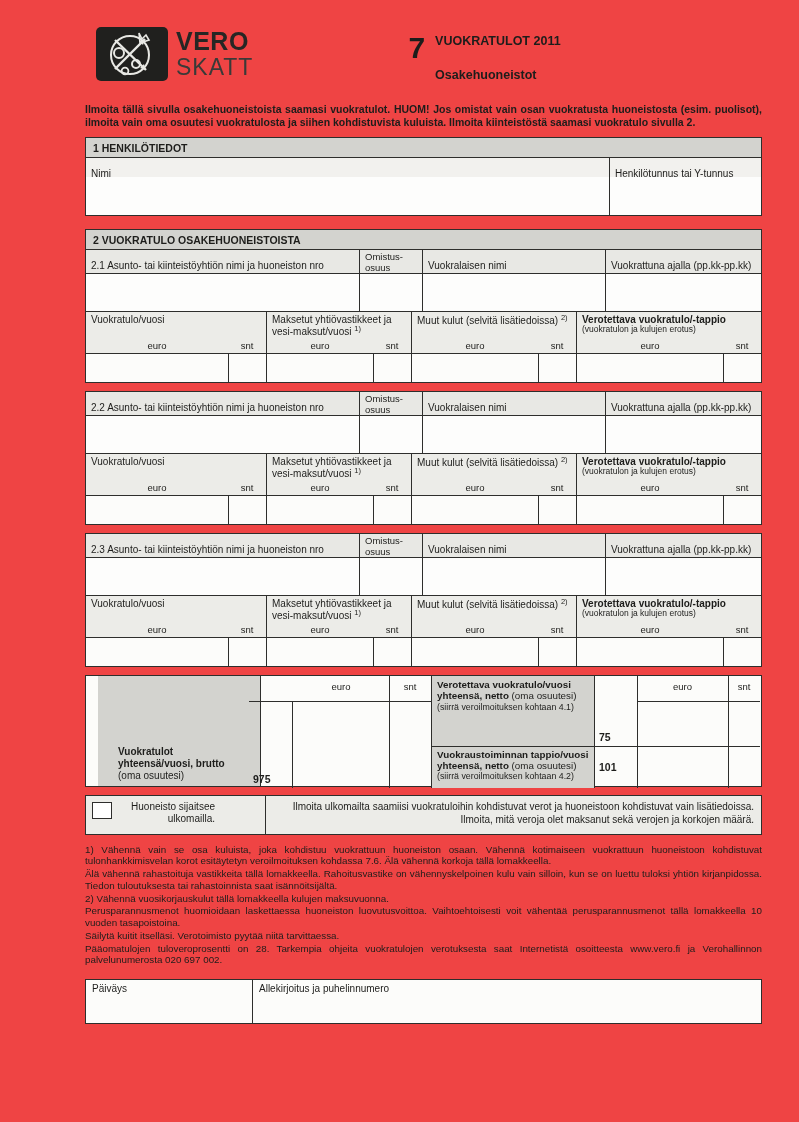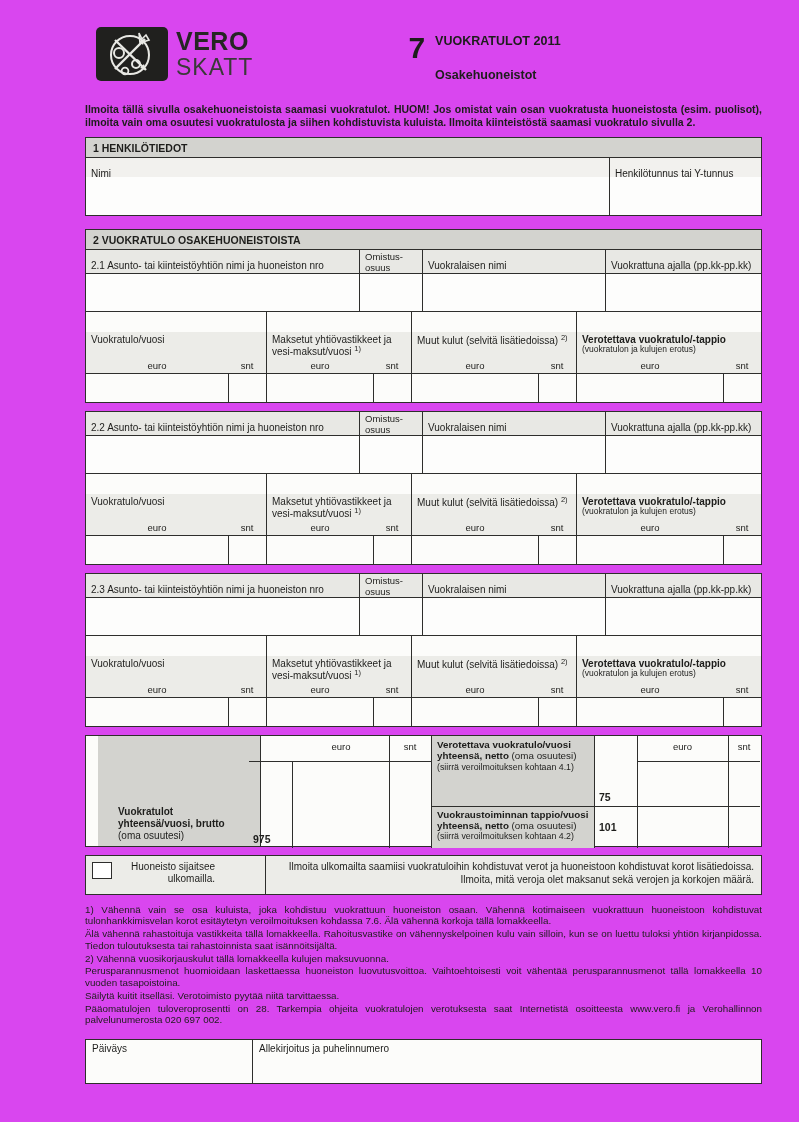--- a/index.html
+++ b/index.html
@@ -5,21 +5,21 @@
   * { margin:0; padding:0; box-sizing:border-box; }
   html,body { width:799px; }
   body {
     font-family:"Liberation Sans","DejaVu Sans",sans-serif;
     color:#1d1d1b;
     background:#e8e8e5;
   }
   .page {
     position:relative;
     width:799px; height:1122px;
-    background:#d946ef;
+    background:#ef4444;
     overflow:hidden;
   }
   .content { position:absolute; left:85px; top:26px; width:677px; }
 
   
   .hdr { display:flex; align-items:flex-start; height:64px; }
   .logo { display:flex; align-items:center; gap:7px; margin-left:10px; }
   .logo-badge { width:74px; height:56px; }
   .logo-words { display:flex; flex-direction:column; line-height:1; }
   .logo-w1 { font-size:25px; font-weight:bold; letter-spacing:.5px; color:#262624; }
@@ -56,21 +56,21 @@
   .entry { margin-top:8px; }
   .entry.first { margin-top:13px; }
   .rowA { display:grid; grid-template-columns:273px 63px 183px 1fr; }
   .rowA > div { display:flex; flex-direction:column; }
   .rowA .lab { height:24px; }
   .rowA .lab.small { font-size:9.5px; padding-top:2px; }
   .rowA .inp { height:37px; }
   .rowA .lab { border-bottom:1.2px solid #2e2e2c; }
   .rowB { display:grid; grid-template-columns:180px 145px 165px 1fr; border-top:1.2px solid #2e2e2c; }
   .mcol { display:flex; flex-direction:column; }
-  .mhead { position:relative; height:42px; background:#ececе8; background:#ecece8; font-size:10px; padding:2px 5px 0; line-height:1.15; border-bottom:1.2px solid #2e2e2c;margin-top:20px; }
+  .mhead { position:relative; height:42px; background:#ececе8; background:#ecece8; font-size:10px; padding:2px 5px 0; line-height:1.15; border-bottom:1.2px solid #2e2e2c; }
   .mhead .bold { font-weight:bold; }
   .mhead .subnote { font-size:8.5px; display:block; line-height:1.1; }
   .units { position:absolute; left:0; right:0; bottom:1px; display:grid; grid-template-columns:1fr 38px; font-size:9.5px; }
   .units span { text-align:center; }
   .mbody { height:28px; display:grid; grid-template-columns:1fr 38px; }
   .mbody .snt { border-left:1.2px solid #2e2e2c; }
   sup { font-size:7.5px; vertical-align:super; }
 
   
   .totals { margin-top:8px; position:relative; height:112px; }
@@ -419,21 +419,21 @@
       <div class="half2"></div>
     </div>
   </div>
 
   <div class="fbox foreign">
     <div class="f-left">
       <span class="f-box"></span>
       <span class="f-lab">Huoneisto sijaitsee ulkomailla.</span>
     </div>
     <div class="f-right">
-      <div>Ilmoita ulkomailta saamiisi vuokratuloihin kohdistuvat verot ja huoneistoon kohdistuvat korot lisätiedoissa.</div>
+      <div>Ilmoita ulkomailta saamiisi vuokratuloihin kohdistuvat verot ja huoneistoon kohdistuvat vain lisätiedoissa.</div>
       <div>Ilmoita, mitä veroja olet maksanut sekä verojen ja korkojen määrä.</div>
     </div>
   </div>
 
   <div class="notes">
     <p>1) Vähennä vain se osa kuluista, joka kohdistuu vuokrattuun huoneiston osaan. Vähennä kotimaiseen vuokrattuun huoneistoon kohdistuvat tulonhankkimisvelan korot esitäytetyn veroilmoituksen kohdassa 7.6. Älä vähennä korkoja tällä lomakkeella.</p>
     <p>Älä vähennä rahastoituja vastikkeita tällä lomakkeella. Rahoitusvastike on vähennyskelpoinen kulu vain silloin, kun se on luettu tuloksi yhtiön kirjanpidossa. Tiedon tuloutuksesta tai rahastoinnista saat isännöitsijältä.</p>
     <p>2) Vähennä vuosikorjauskulut tällä lomakkeella kulujen maksuvuonna.</p>
     <p>Perusparannusmenot huomioidaan laskettaessa huoneiston luovutusvoittoa. Vaihtoehtoisesti voit vähentää perusparannusmenot tällä lomakkeella 10 vuoden tasapoistoina.</p>
     <p>Säilytä kuitit itselläsi. Verotoimisto pyytää niitä tarvittaessa.</p>

